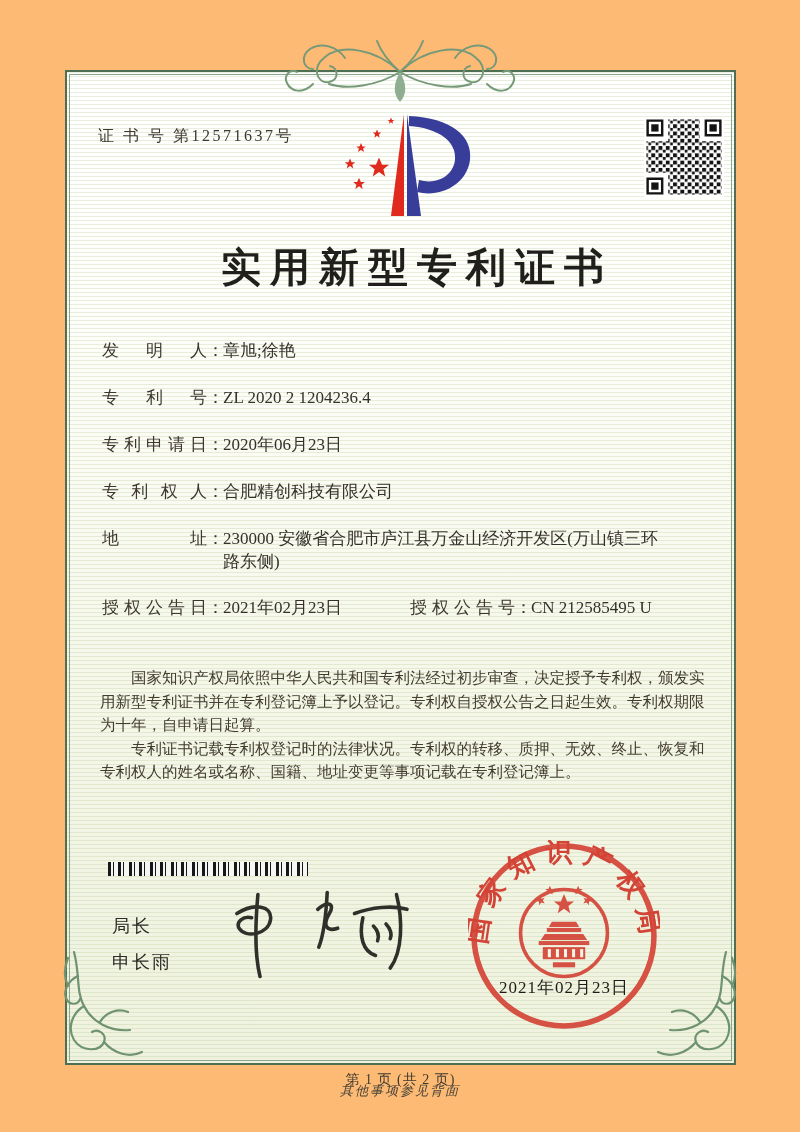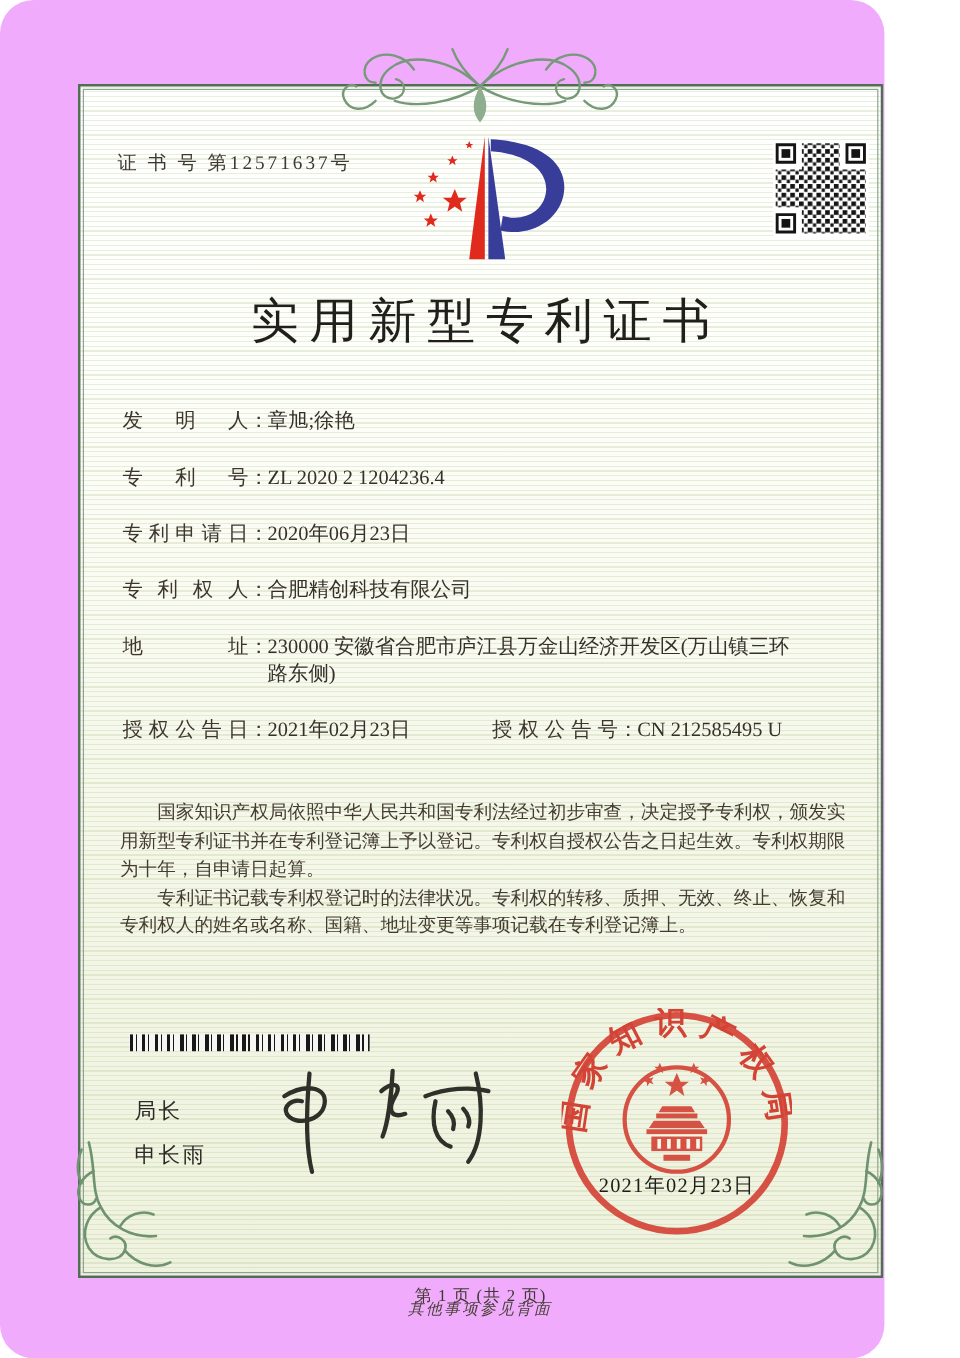--- a/index.html
+++ b/index.html
@@ -1,18 +1,18 @@
 <!DOCTYPE html>
 <html><head>
 <meta charset="utf-8">
 <style>
   html,body{margin:0;padding:0;background:#ffffff;}
   .page{
-    position:relative;width:737px;height:1132px;background:#f0abfc;overflow:hidden;
-    font-family:"Liberation Serif","DejaVu Serif",serif;color:#34302a;border-radius:28px;
+    position:relative;width:800px;height:1132px;background:#fdba74;overflow:hidden;
+    font-family:"Liberation Serif","DejaVu Serif",serif;color:#34302a;
   }
   
   .frame{
     position:absolute;left:65px;top:70px;width:671px;height:995px;
     border:2.5px solid #4e6f52;box-sizing:border-box;
     background-image:
       repeating-linear-gradient(180deg, rgba(182,200,150,0.30) 0px, rgba(182,200,150,0.30) 1px, rgba(0,0,0,0) 1px, rgba(0,0,0,0) 4px),
       linear-gradient(180deg,#ffffff 0%,#fdfdf8 30%,#f5f7e9 62%,#eef2de 100%);
   }
   .frame-inner{
@@ -21,21 +21,21 @@
   }
   .orn{position:absolute;pointer-events:none;}
   
   .cert-no{
     position:absolute;left:98px;top:126px;font-size:16px;letter-spacing:2.5px;color:#3e392f;
   }
   .qr{position:absolute;left:644px;top:117px;width:80px;height:80px;}
   .logo{position:absolute;left:333px;top:108px;width:150px;height:120px;}
   .title{
     position:absolute;left:65px;top:240px;width:671px;text-align:center;
-    font-size:40px;font-weight:400;letter-spacing:9px;color:#211f1b;text-indent:9px;
+    font-size:40px;font-weight:700;letter-spacing:9px;color:#211f1b;text-indent:9px;padding-left:12px;
   }
   
   .fields{position:absolute;left:102px;top:339px;width:606px;font-size:17px;}
   .frow{margin-bottom:23px;line-height:24px;white-space:nowrap;}
   .frow.wrap{white-space:normal;}
   .flabel{
     display:inline-block;width:105px;text-align:justify;text-align-last:justify;
     vertical-align:top;color:#3c362d;
   }
   .fcolon{display:inline-block;width:16px;vertical-align:top;color:#3c362d;}

